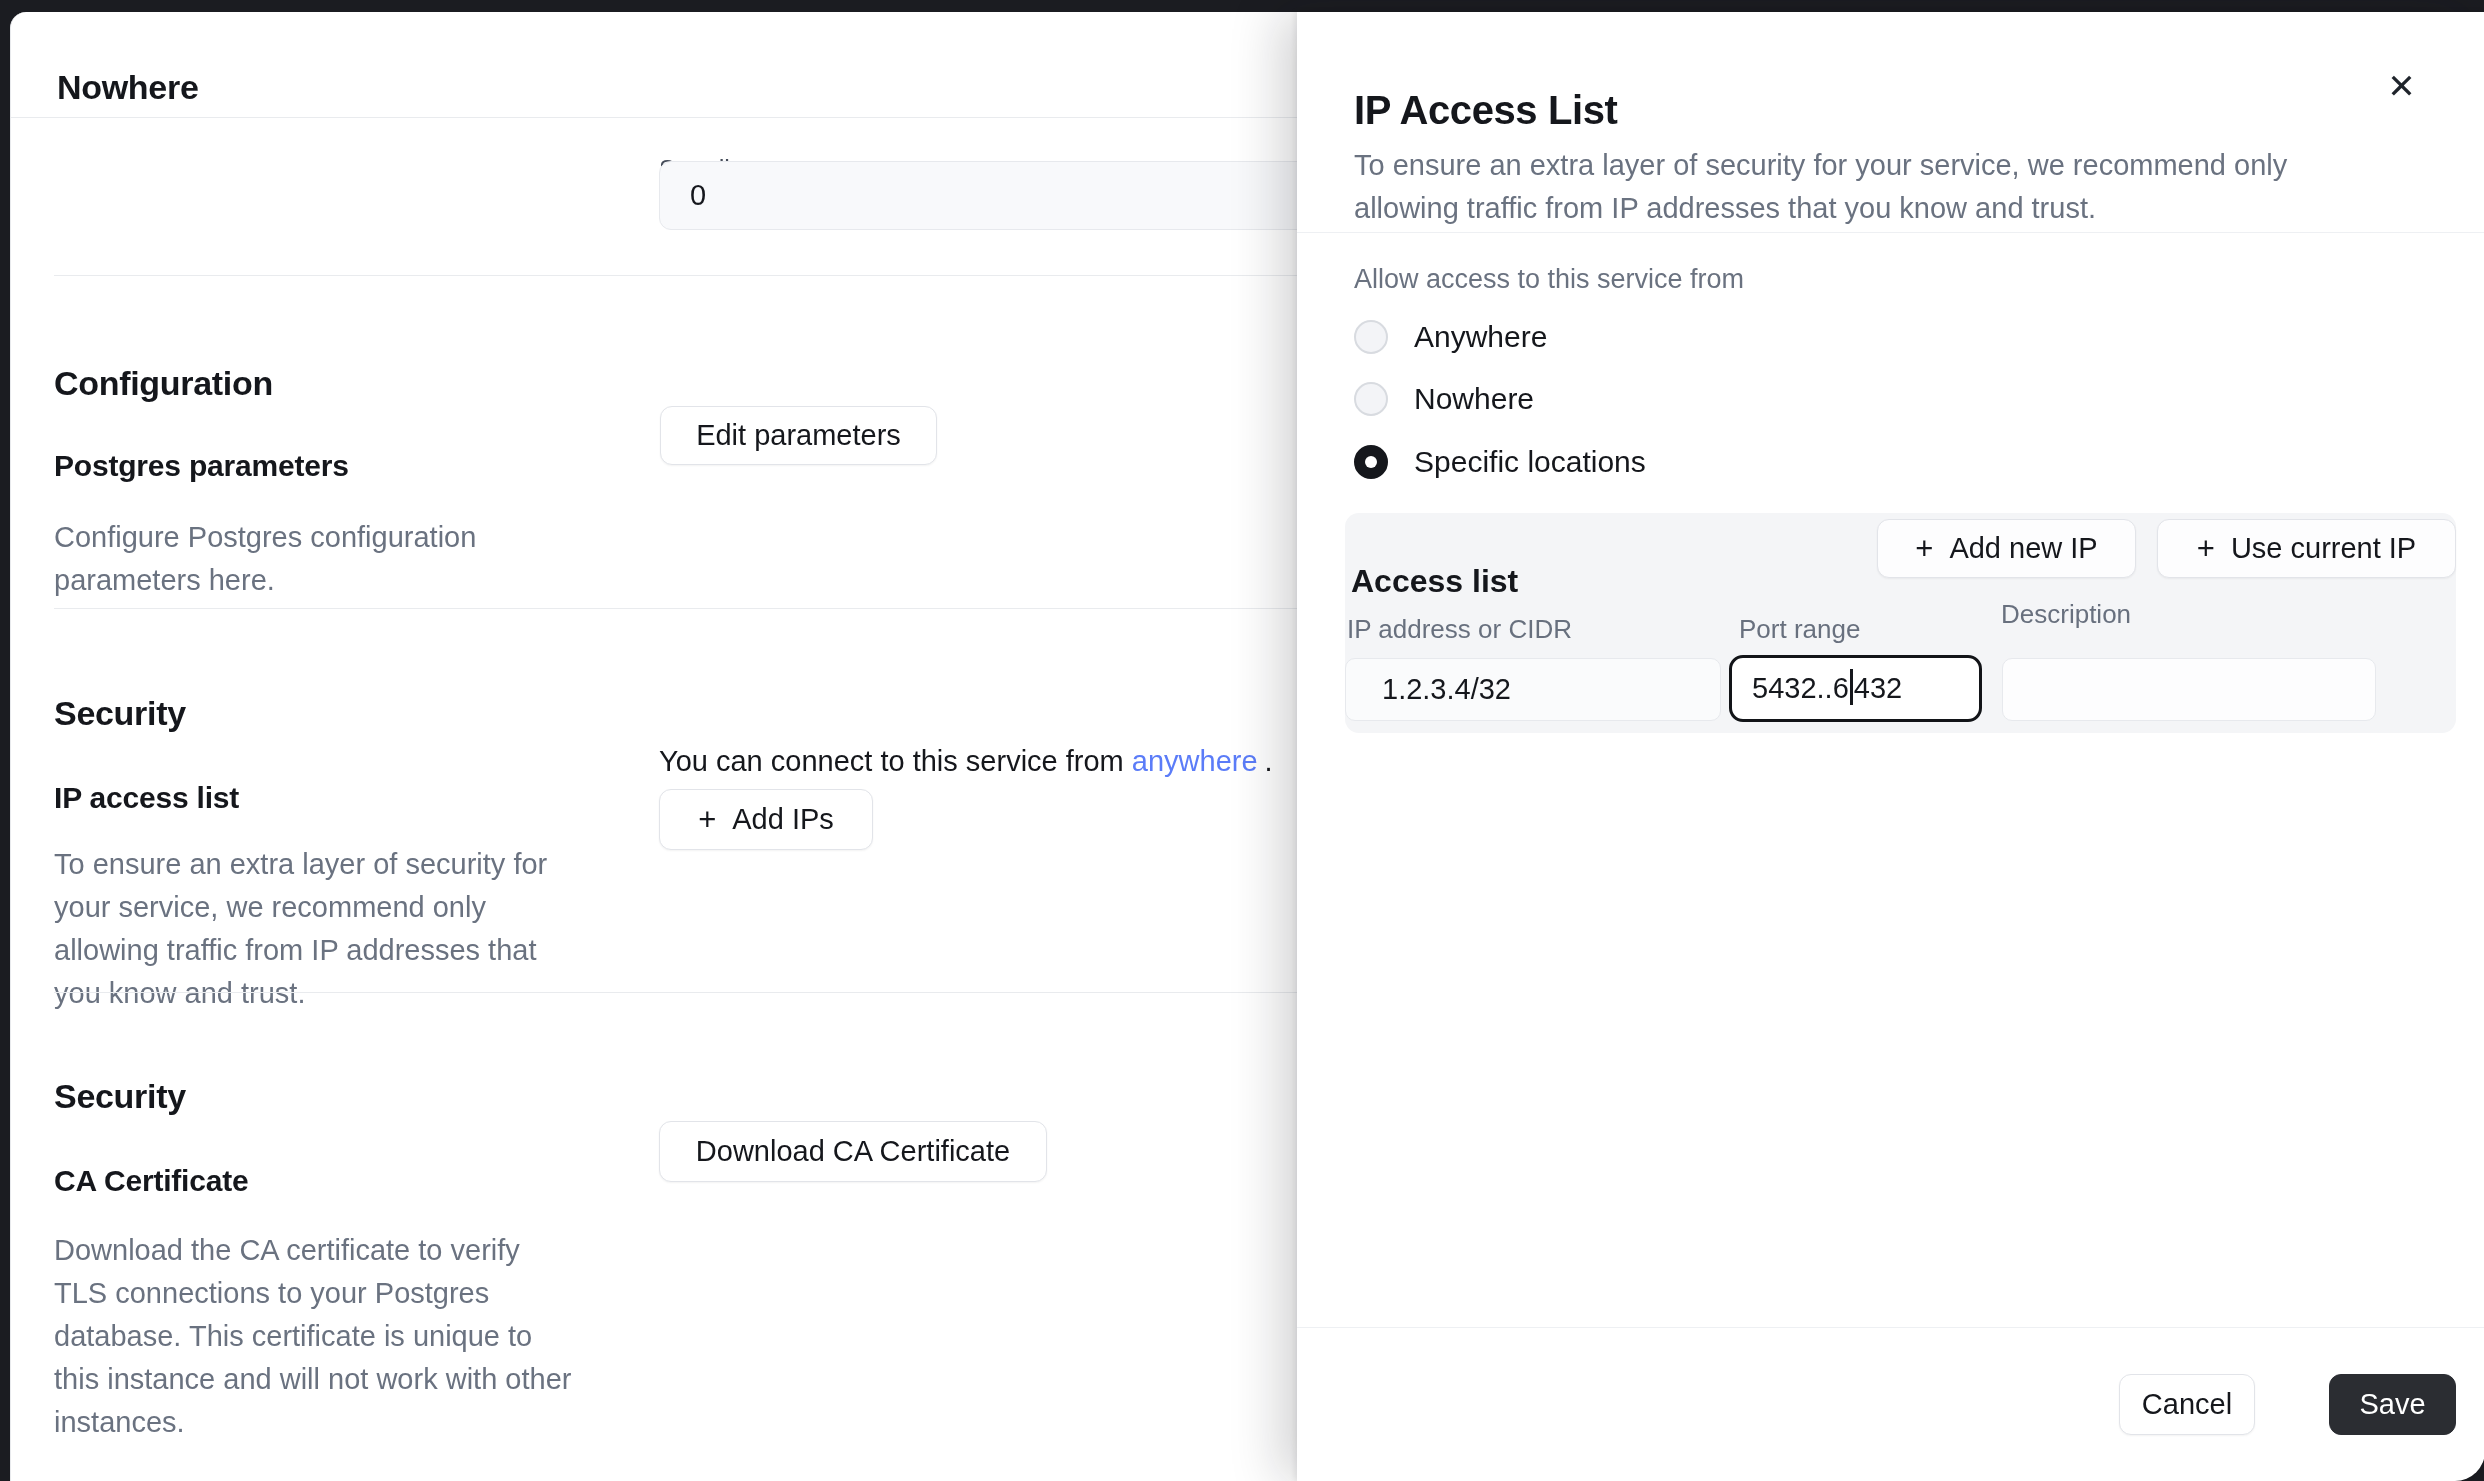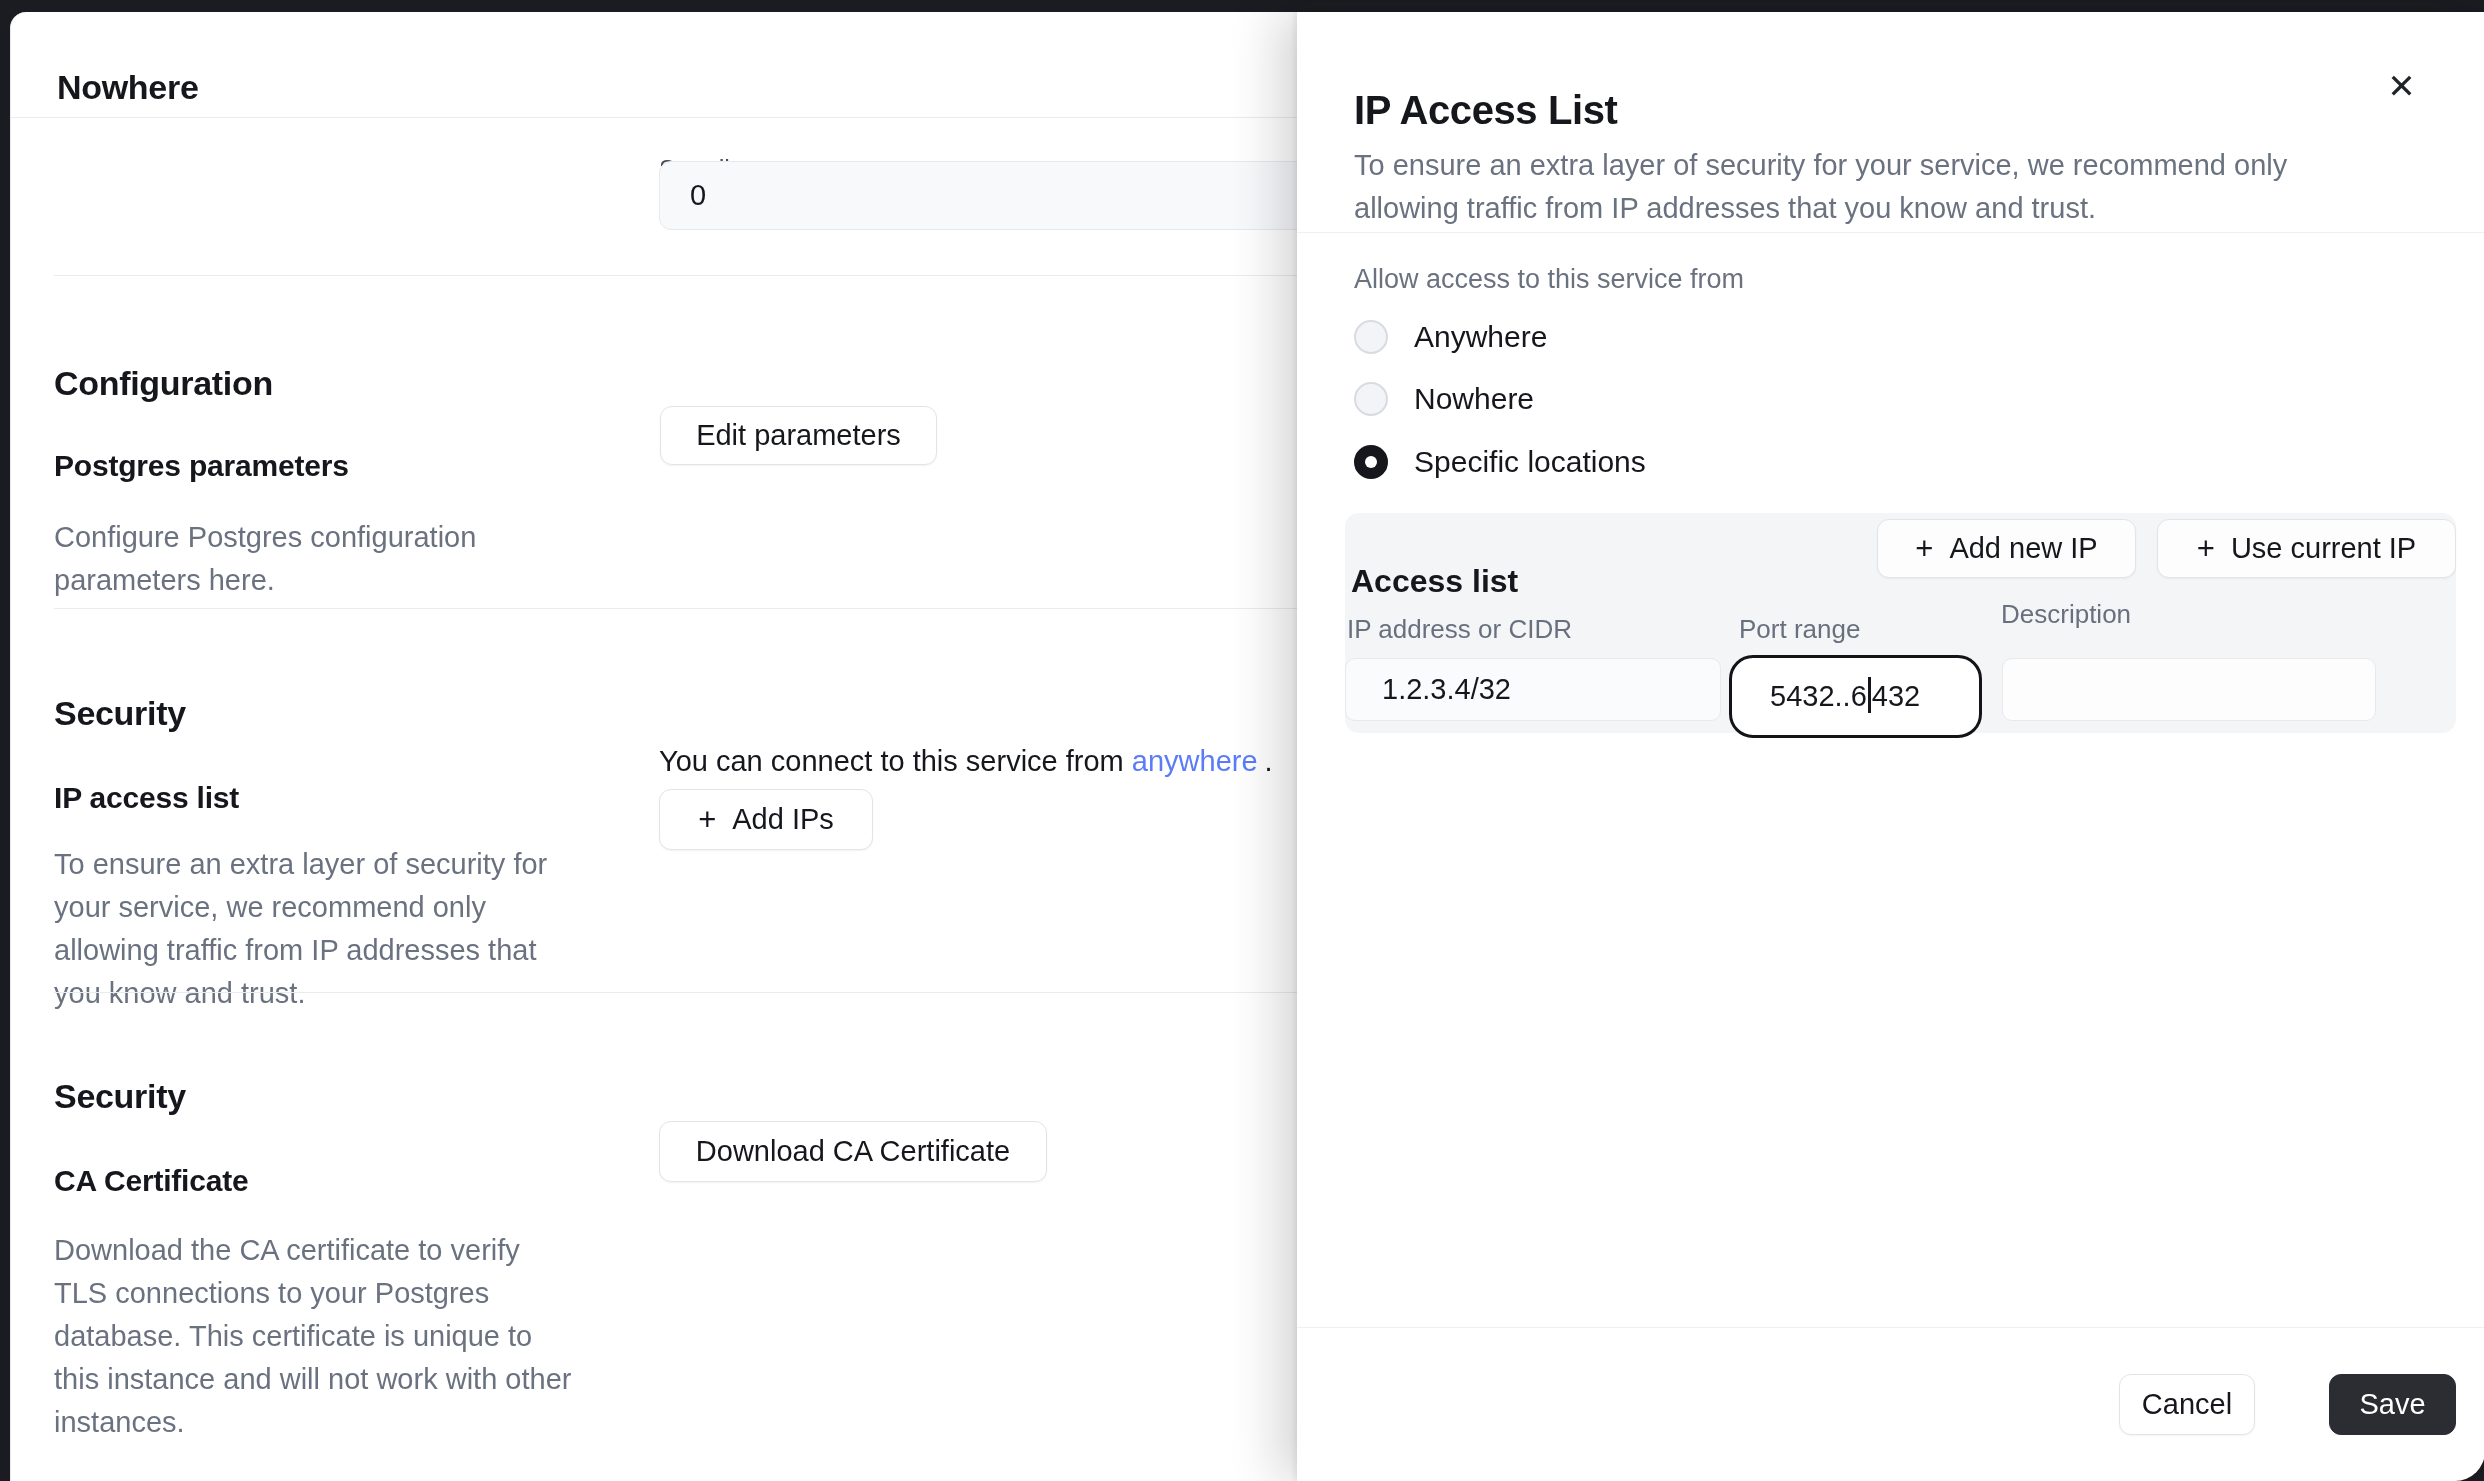--- a/index.html
+++ b/index.html
@@ -77,22 +77,22 @@
 
   .panel{left:48px;top:501px;width:1111px;height:220px;background:#f4f5f7;border-radius:14px;}
   .panel-heading{left:6px;top:20px;font-size:32px;font-weight:700;line-height:42px;}
   .btn-addnewip{left:532px;top:6px;width:259px;height:59px;background:#fdfdfe;}
   .btn-usecurrentip{left:812px;top:6px;width:299px;height:59px;background:#fdfdfe;}
   .col-label{font-size:26px;color:#68707e;line-height:34px;}
   .cl0{left:2px;top:99px;}
   .cl1{left:394px;top:99px;}
   .cl2{left:656px;top:84px;}
   .input-ip{left:0;top:145px;width:376px;height:63px;background:#fafbfc;border-radius:10px;padding-left:36px;}
-  .input-port{left:384px;top:142px;width:253px;height:83px;background:#ffffff;border:3px solid #121418;
-              border-radius:24px;padding-left:38px;}
+  .input-port{left:384px;top:142px;width:253px;height:67px;background:#ffffff;border:3px solid #121418;
+              border-radius:14px;padding-left:20px;}
   .input-desc{left:657px;top:145px;width:374px;height:63px;background:#fdfdfe;border-radius:10px;padding-left:24px;}
   .caret{display:inline-block;width:3px;height:36px;background:#15171c;vertical-align:middle;margin:0 1px 4px 1px;}
 
   .drawer-div2{left:0;right:0;top:1315px;background:#eef0f3;}
   .btn-cancel{left:822px;top:1362px;width:136px;height:61px;}
   .btn-save{left:1032px;top:1362px;width:127px;height:61px;background:#2b2d32;border:1px solid #2b2d32;
             color:#ffffff;box-shadow:none;}
 </style>
 </head>
 <body>

